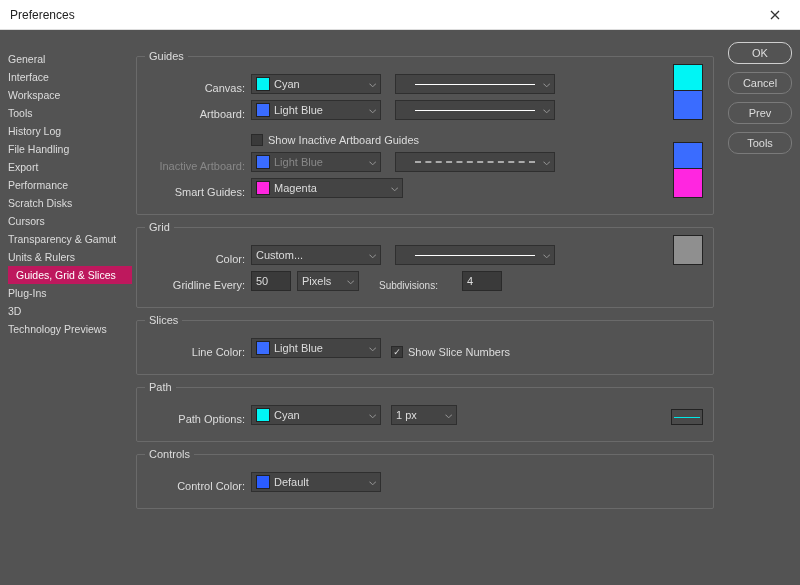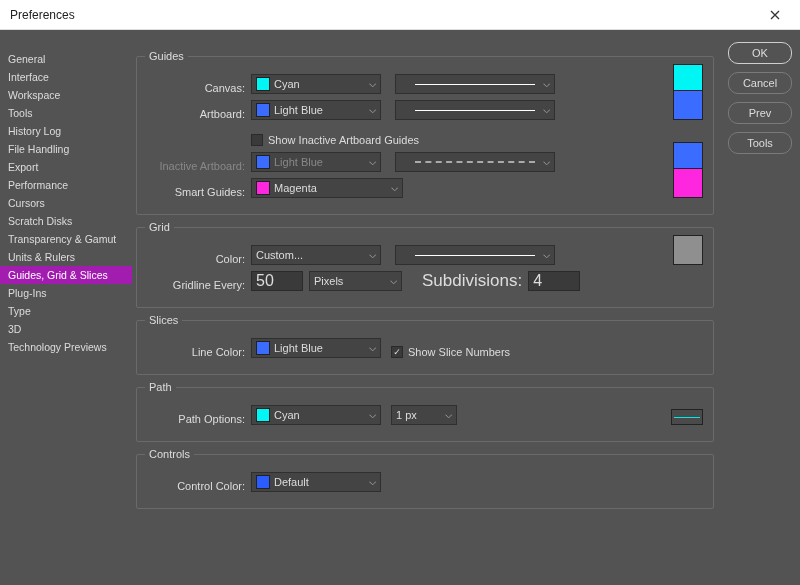--- a/index.html
+++ b/index.html
@@ -4,41 +4,41 @@
 <style>
   * { box-sizing: border-box; margin: 0; padding: 0; font-family: "Segoe UI", Tahoma, sans-serif; }
   body { background: #535353; width: 800px; height: 585px; overflow: hidden; }
   .dialog { width: 800px; height: 585px; background: #fff; display: flex; flex-direction: column; border-radius: 13px; }
   .titlebar { height: 30px; background: #fff; display: flex; align-items: center; padding: 0 10px; border-bottom: 1px solid #ddd; }
   .titlebar .title { font-size: 12px; color: #222; flex: 1; }
   .titlebar .close { width: 30px; height: 30px; display:flex; align-items:center; justify-content:center; font-size:14px; color:#333; cursor:pointer; }
   .body { flex: 1; background: #535353; display: flex; }
   .sidebar { width: 132px; background: #535353; padding-top: 20px; }
   .sidebar .item { font-size: 10.5px; color: #ddd; padding: 3px 8px; cursor: pointer; white-space: nowrap; }
-  .sidebar .item.selected { background: #a21caf; color: #fff; }
+  .sidebar .item.selected { background: #be185d; color: #fff; margin-left: 8px; }
   .main { flex: 1; padding: 20px 6px 4px 4px; overflow:auto; }
   fieldset { border: 1px solid #6a6a6a; border-radius: 2px; margin-bottom: 6px; padding: 6px 8px 10px 8px; }
   legend { font-size: 11px; color: #ddd; padding: 0 4px; }
   .row { display: flex; align-items: flex-end; margin: 6px 0; height: 20px; }
   .lbl { width: 100px; text-align: right; font-size: 11px; color: #ddd; margin-right: 6px; }
   .lbl.disabled { color: #888; }
   .select { display:inline-flex; align-items:center; background:#444; border:1px solid #2f2f2f; height:20px; font-size:11px; color:#ddd; padding:0 4px; position:relative;margin-top:44px; }
   .select.disabled { color:#888; }
   .select .chev { margin-left:auto; font-size:9px; color:#bbb; }
   .swatch-sm { width:14px; height:14px; margin-right:4px; border:1px solid #222; }
   .linestyle { display:inline-flex; align-items:center; justify-content:center; background:#444; border:1px solid #2f2f2f; height:20px; width:160px; position:relative; }
   .linestyle .chev { position:absolute; right:4px; font-size:9px; color:#bbb; }
   .solid-line { border-top:1.5px solid #fff; width:120px; }
   .dashed-line { border-top:2px dashed #aaa; width:120px; }
   .swatch-lg { width:30px; height:30px; border:1px solid #222; margin-left:auto; margin-right:2px; }
   .swatch-path { width:32px; height:16px; border:1px solid #222; background:#4a4a4a; margin-left:auto; margin-right:2px; position:relative; }
   .swatch-path::after { content:""; position:absolute; left:2px; right:2px; top:50%; border-top:1.5px solid #00e8e8; }
   .chk { display:inline-flex; align-items:center; font-size:11px; color:#ddd; }
   .chk .box { width:12px; height:12px; border:1px solid #2a2a2a; background:#3a3a3a; margin-right:5px; display:flex; align-items:center; justify-content:center; font-size:9px; color:#ddd; }
-  .num { background:#3a3a3a; border:1px solid #2a2a2a; height:20px; width:52px; font-size:16px; color:#ddd; padding:0 4px; }
+  .num { background:#3a3a3a; border:1px solid #2a2a2a; height:20px; width:40px; font-size:11px; color:#ddd; padding:0 4px; }
   .rightcol { width: 80px; padding: 12px 8px; display:flex; flex-direction:column; gap:8px; }
   .btn { background:#535353; border:1px solid #7a7a7a; border-radius:10px; height:22px; font-size:11px; color:#ddd; display:flex; align-items:center; justify-content:center; cursor:pointer; }
   .btn.primary { border:1.5px solid #cfcfcf; }
   .spacer { flex:1; }
 </style>
 </head>
 <body>
 
 <div class="dialog">
   <div class="titlebar">
@@ -52,27 +52,26 @@
   <div class="body">
     <div class="sidebar" id="sidebar">
         <div class="item">General</div>
         <div class="item">Interface</div>
         <div class="item">Workspace</div>
         <div class="item">Tools</div>
         <div class="item">History Log</div>
         <div class="item">File Handling</div>
         <div class="item">Export</div>
         <div class="item">Performance</div>
+        <div class="item">Scratch Disks</div>
         <div class="item">Cursors</div>
-        <div class="item">Scratch Disks</div>
         <div class="item">Transparency &amp; Gamut</div>
         <div class="item">Units &amp; Rulers</div>
         <div class="item selected">Guides, Grid &amp; Slices</div>
         <div class="item">Plug-Ins</div>
-        <div class="item">Type</div>
         <div class="item">3D</div>
         <div class="item">Technology Previews</div>
       </div>
 
     <div class="main">
 
       <fieldset>
         <legend>Guides</legend>
 
         <div class="row">
@@ -152,26 +151,26 @@
           <div class="linestyle">
               <div class="solid-line"></div>
               <span class="chev">⌵</span>
             </div>
           <div class="swatch-lg" style="background:#8f8f8f"></div>
         </div>
         <div class="row">
           <span class="lbl">Gridline Every:</span>
           <input class="num" value="50" style="">
           <div style="width:6px"></div>
-          <div class="select" style="width:93px">
+          <div class="select" style="width:62px">
             <span>Pixels</span>
             <span class="chev">⌵</span>
           </div>
           <div style="width:20px"></div>
-          <span style="font-size:17px;color:#ddd;margin-right:6px">Subdivisions:</span>
+          <span style="font-size:10px;color:#ddd;margin-right:24px">Subdivisions:</span>
           <input class="num" value="4" style="">
         </div>
       </fieldset>
 
       <fieldset>
         <legend>Slices</legend>
         <div class="row">
           <span class="lbl">Line Color:</span>
           <div class="select" style="width:130px">
             <span class="swatch-sm" style="background:#3a6cff"></span>

